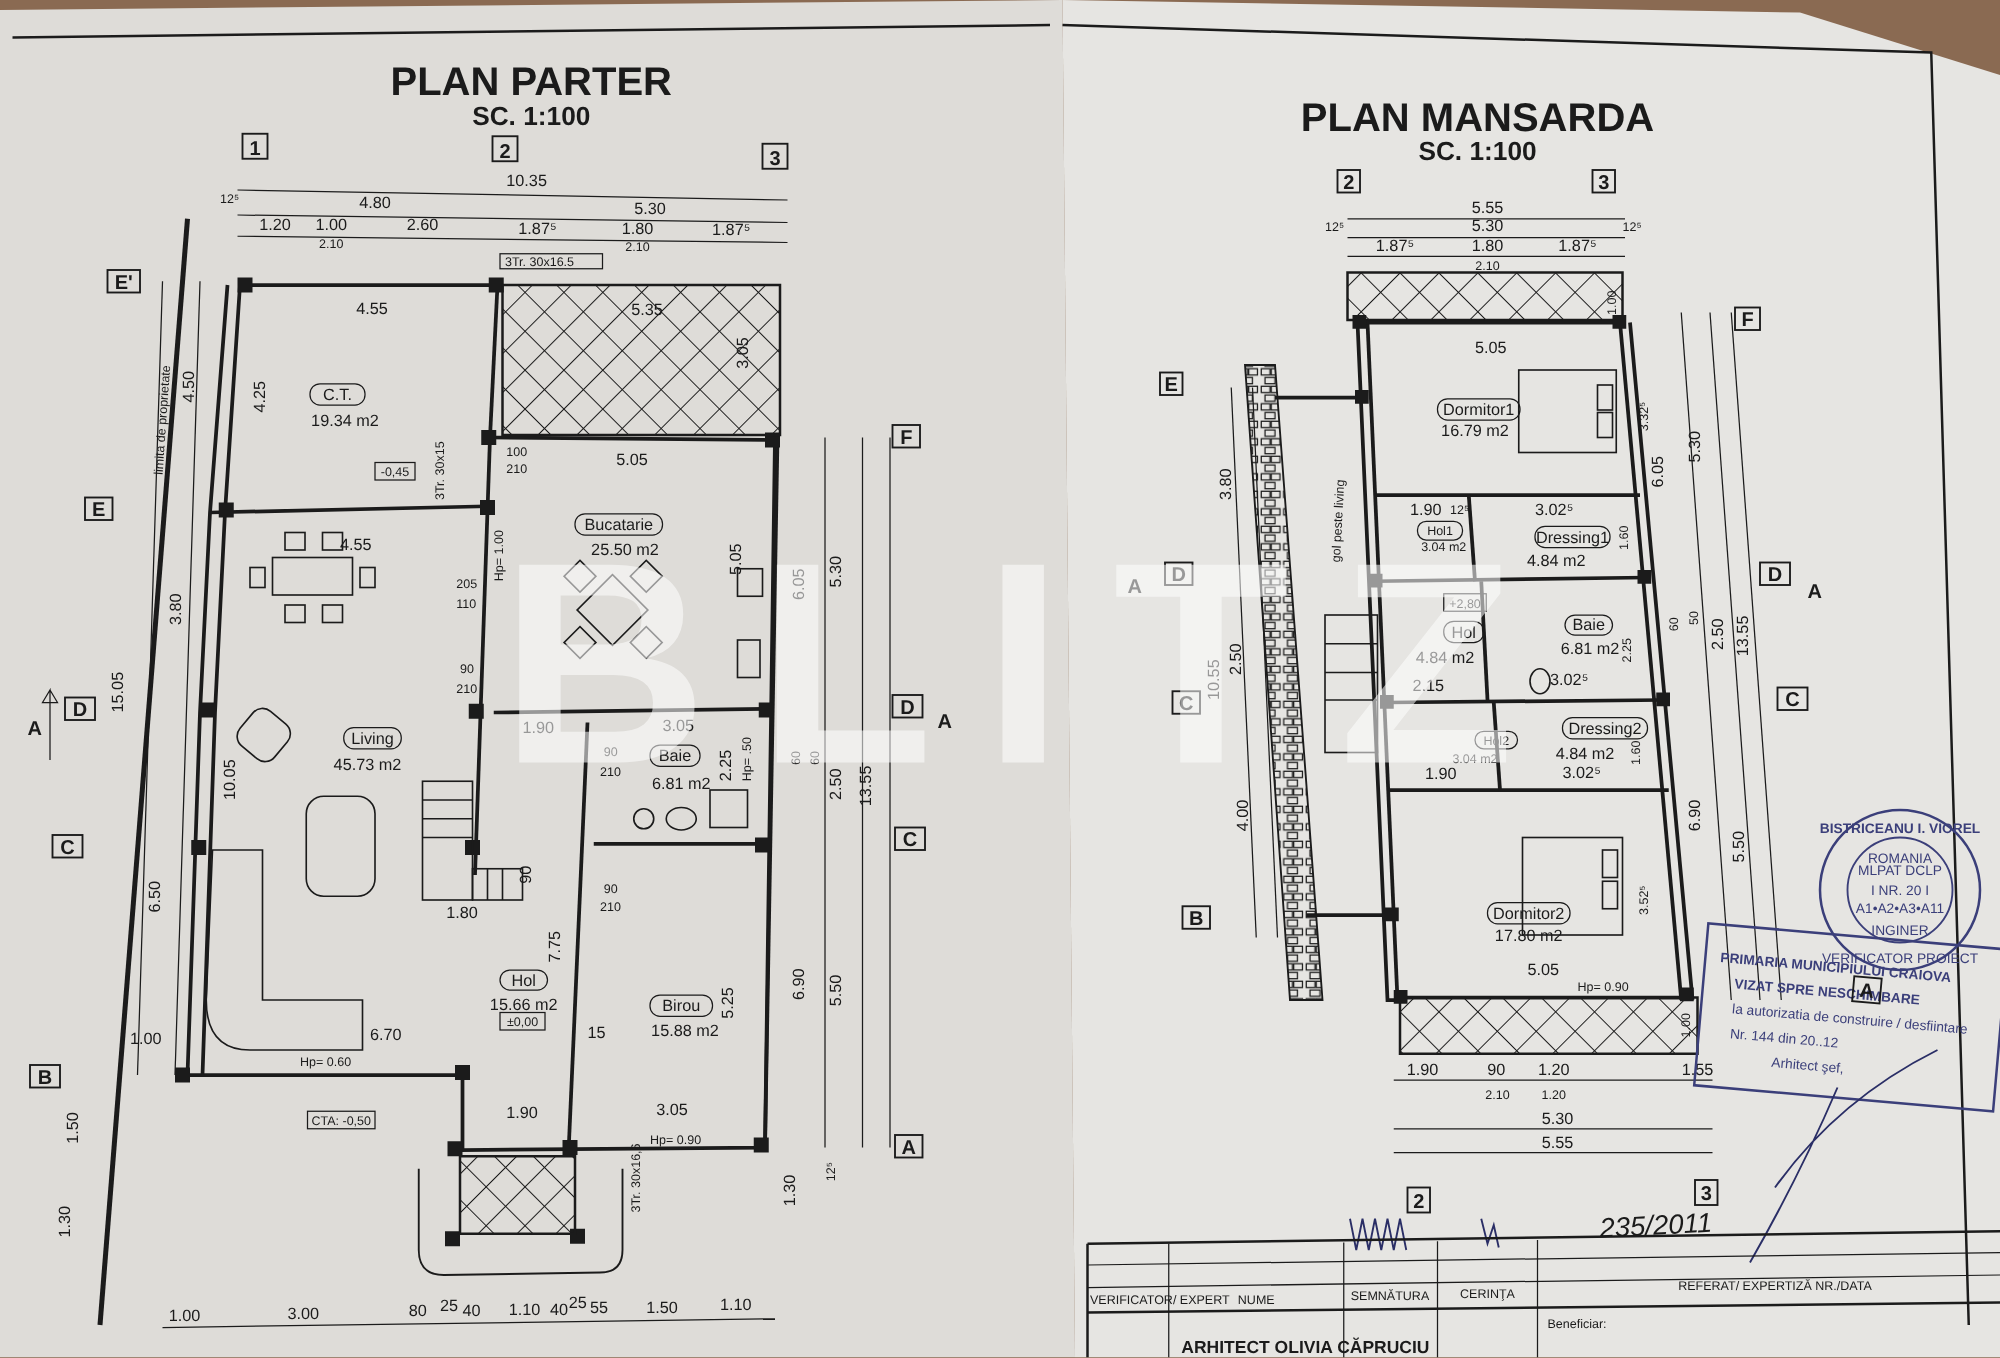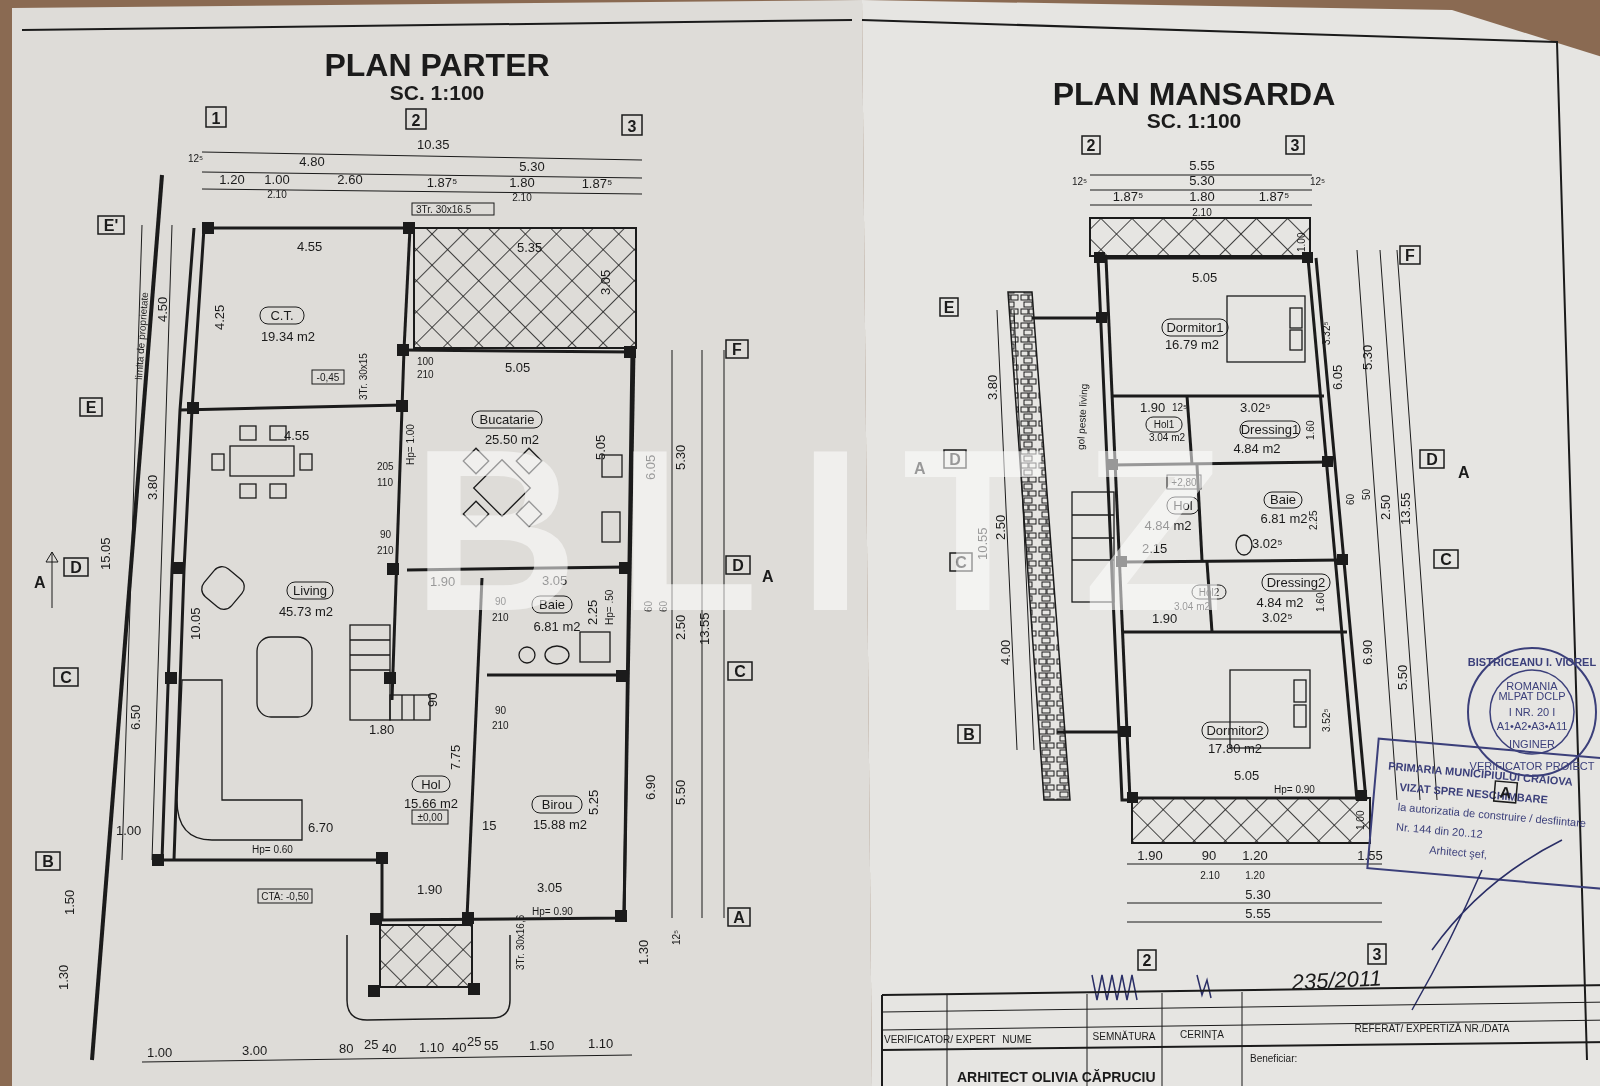--- a/index.html
+++ b/index.html
@@ -1,17 +1,17 @@
 <!DOCTYPE html>
 <html><head>
 <meta charset="utf-8">
 <style>
   html,body{margin:0;padding:0;}
   body{width:1600px;height:1086px;overflow:hidden;background:#8a6a52;font-family:"Liberation Sans",sans-serif;}
-  #sheet{position:absolute;left:12px;top:0;width:1391px;height:1086px;border-radius:18px;}
+  #sheet{position:absolute;left:0;top:0;width:1391px;height:1086px;border-radius:18px;}
   svg{position:absolute;left:0;top:0;}
   .t{font-family:"Liberation Sans",sans-serif;fill:#1b1b1b;}
   .title{font-weight:bold;font-size:32px;}
   .scale{font-weight:bold;font-size:21px;}
   .dim{font-size:13px;}
   .sm{font-size:10px;}
   .room{font-size:13px;}
   .axis{font-size:16px;font-weight:bold;}
   .stamp{font-size:11px;fill:#3b3f7a;}
   .wm{font-family:"Liberation Sans",sans-serif;font-weight:bold;font-size:230px;fill:#ffffff;opacity:.55;letter-spacing:40px;}

